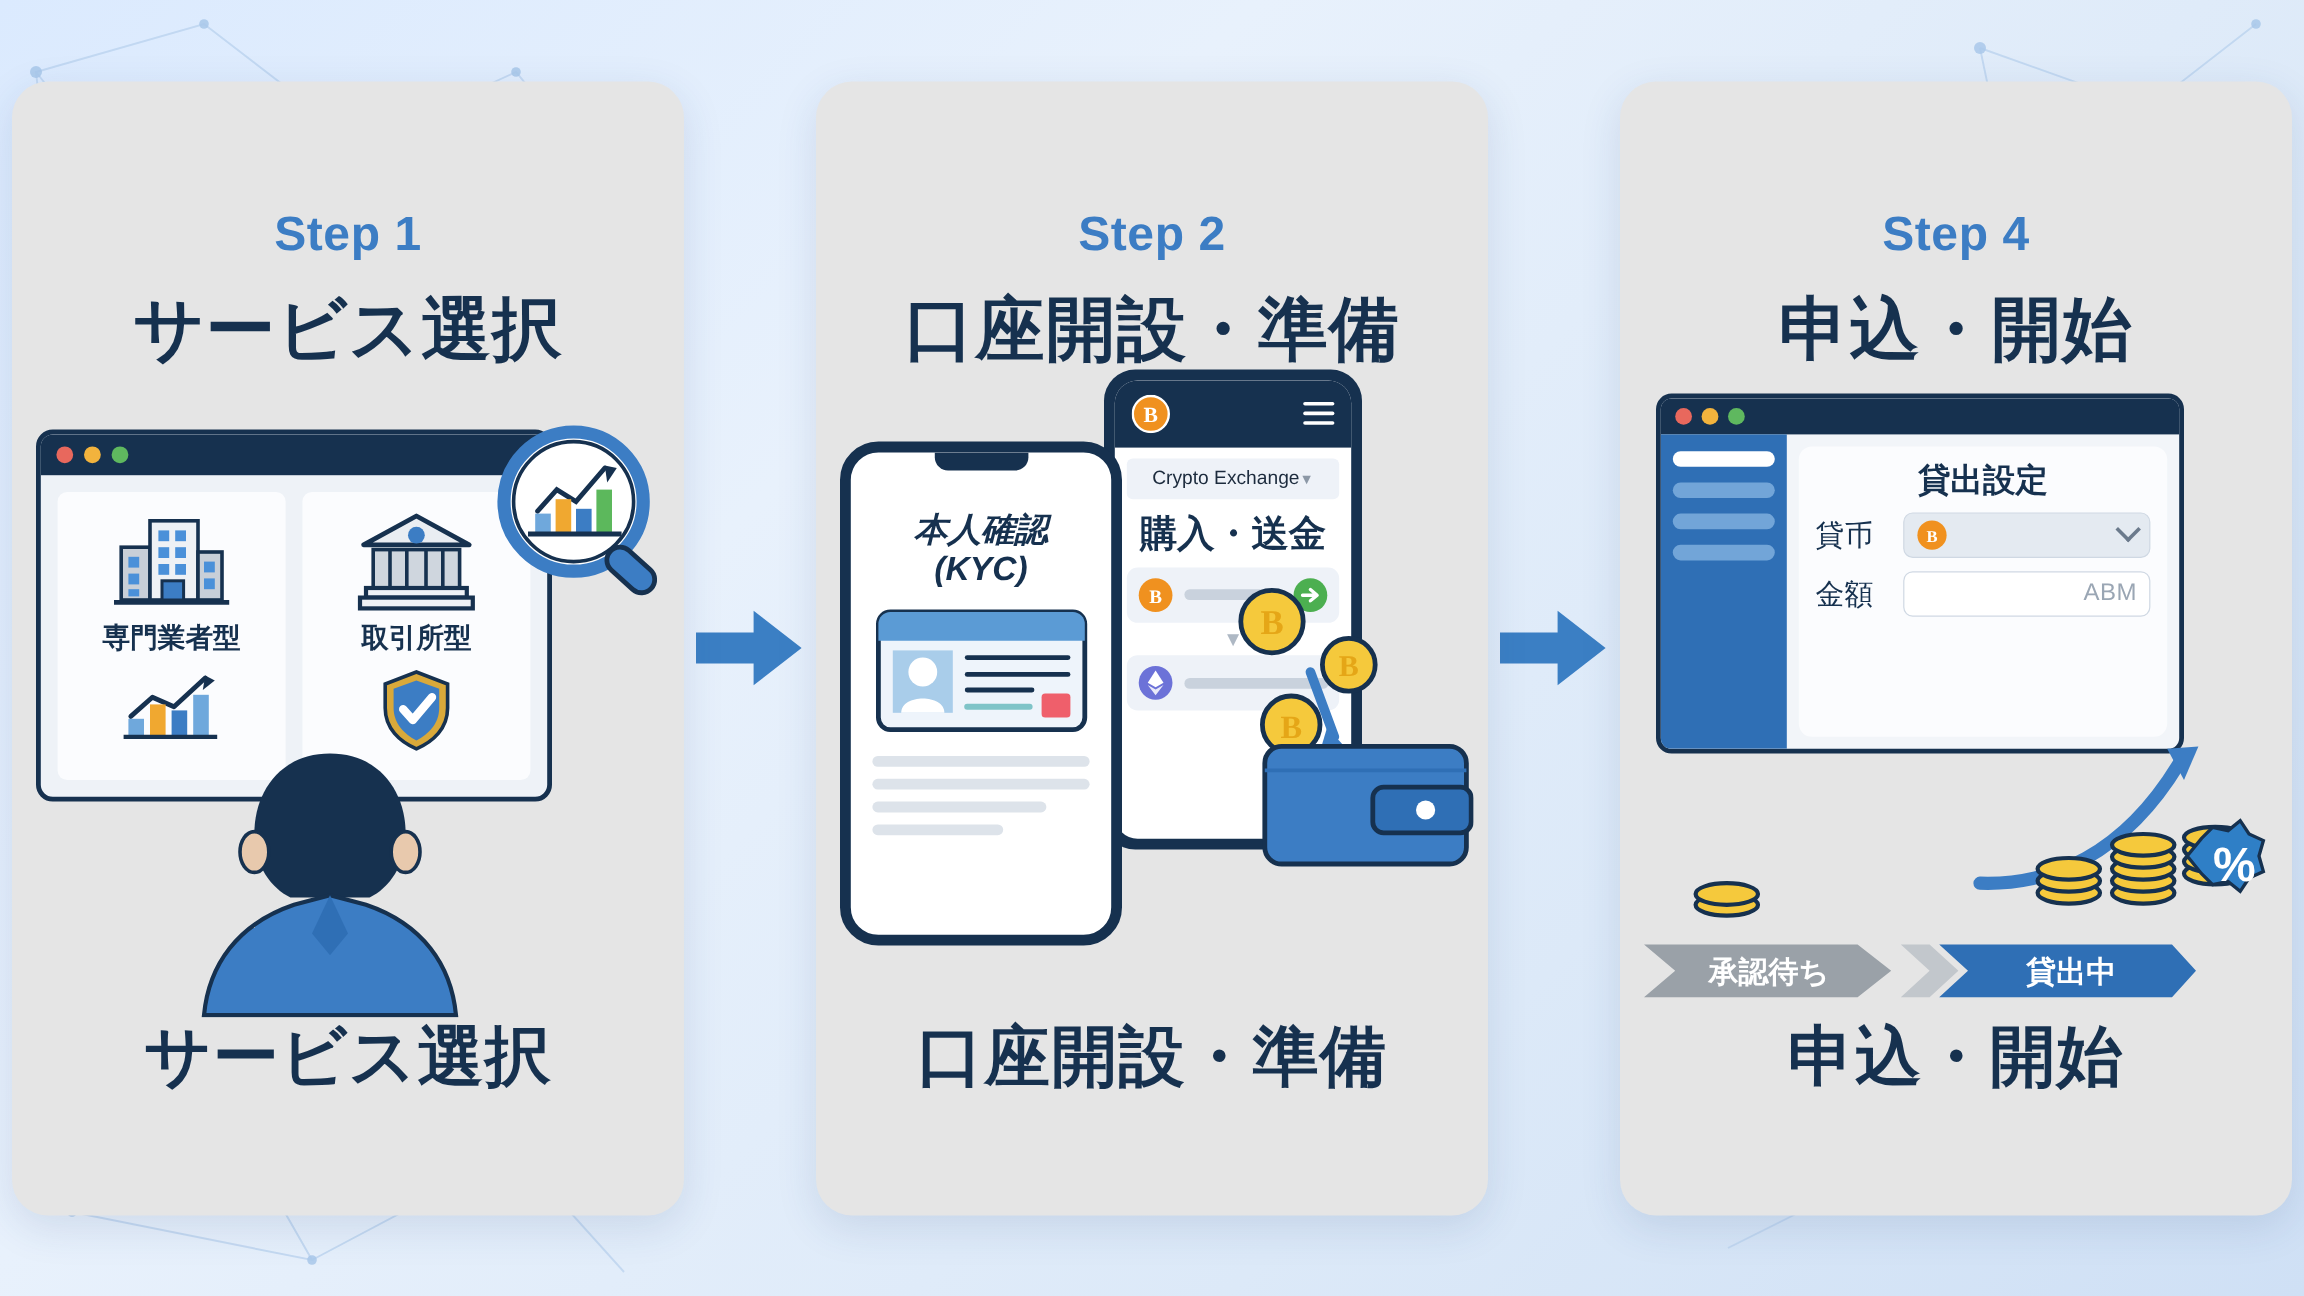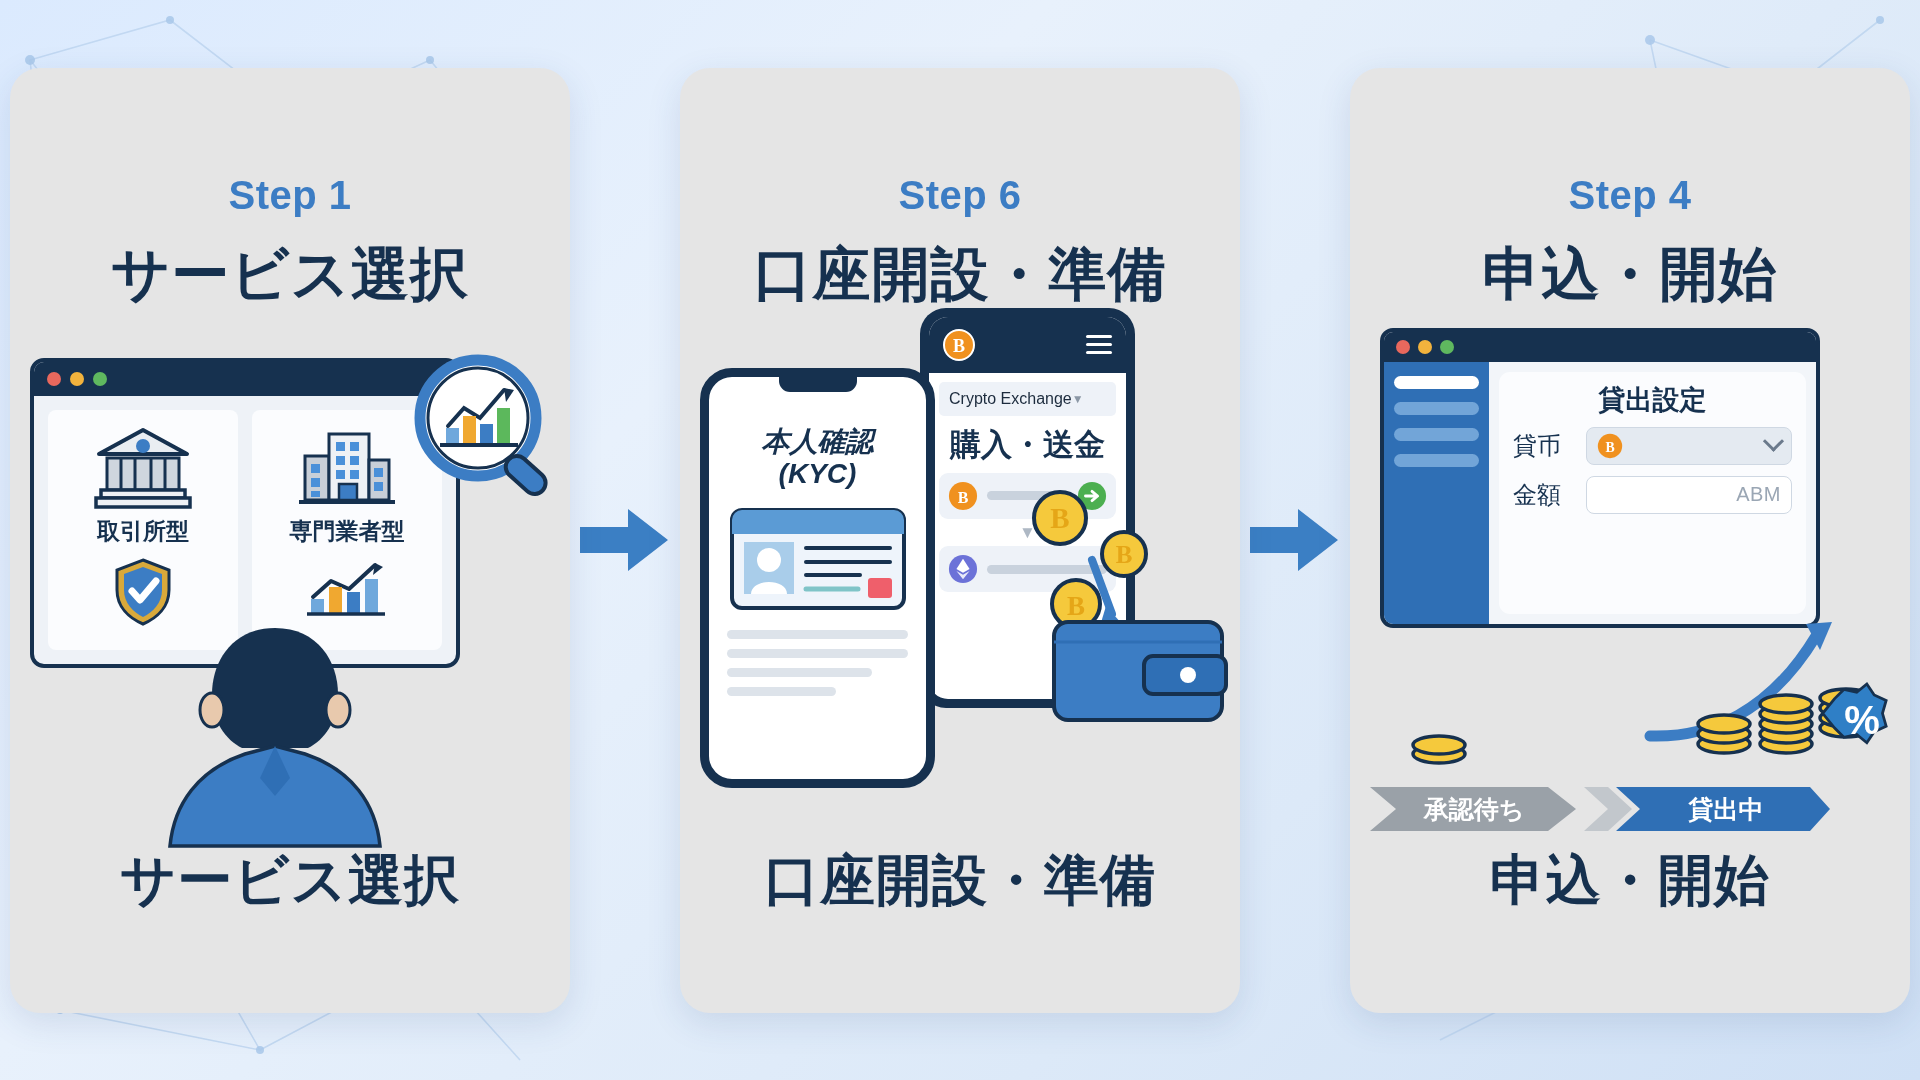--- a/index.html
+++ b/index.html
@@ -45,21 +45,21 @@
   .person { position:absolute; left:130px; top:280px; width:270px; height:230px; }
 
   
   .phone-back { position:absolute; left:240px; top:0px; width:215px; height:400px;
                 background:#16314f; border-radius:26px; padding:9px; }
   .phone-back-screen { width:100%; height:100%; background:#fff; border-radius:19px; overflow:hidden; }
   .ph-top { height:56px; background:#16314f; display:flex; align-items:center;
             justify-content:space-between; padding:0 14px; }
   .burger span { display:block; width:26px; height:3.4px; background:#fff; margin:4.6px 0; border-radius:2px; }
   .select-box { margin:9px 10px 0; background:#eef2f8; border-radius:5px; height:34px;
-                display:flex; align-items:center; justify-content:flex-start; padding:0 10px;
+                display:flex; align-items:center; justify-content:center; padding:0 10px;
                 font-size:16px; color:#1c2b3d; }
   .ph-heading { text-align:center; font-size:31px; font-weight:bold; color:#16314f; margin:8px 0 4px; white-space:nowrap; }
   .coin-row { margin:7px 10px; background:#eef2f8; border-radius:9px; height:46px;
               display:flex; align-items:center; gap:9px; padding:0 9px; }
   .bar-ph { flex:1; height:9px; background:#c9d2dd; border-radius:5px; }
 
   .phone-front { position:absolute; left:20px; top:60px; width:235px; height:420px;
                  background:#fff; border:9px solid #16314f; border-radius:32px; overflow:hidden;font-style:italic; }
   .notch { width:78px; height:15px; background:#16314f; border-radius:0 0 11px 11px; margin:0 auto; }
   .kyc-title { text-align:center; font-size:28px; font-weight:bold; color:#16314f; line-height:1.15; margin-top:34px; }
@@ -148,42 +148,20 @@
       <div class="win">
         <div class="win-bar">
           <span class="dot" style="background:#e8685d"></span>
           <span class="dot" style="background:#f2b33d"></span>
           <span class="dot" style="background:#5fb85f"></span>
         </div>
         <div class="win-body">
 
           <div class="tile">
             <svg width="100" height="86" viewBox="0 0 100 86">
-              <polygon points="50,6 94,30 6,30" fill="#e9edf2" stroke="#16314f" stroke-width="4" stroke-linejoin="round"></polygon>
-              <circle cx="50" cy="22" r="7" fill="#3c7dc4"></circle>
-              <rect x="14" y="34" width="72" height="32" fill="#cfd6de" stroke="#16314f" stroke-width="3"></rect>
-              <g stroke="#16314f" stroke-width="3">
-                  <line x1="28" y1="34" x2="28" y2="66"></line>
-                  <line x1="42" y1="34" x2="42" y2="66"></line>
-                  <line x1="58" y1="34" x2="58" y2="66"></line>
-                  <line x1="72" y1="34" x2="72" y2="66"></line>
-                </g>
-              <rect x="8" y="66" width="84" height="8" fill="#eef1f5" stroke="#16314f" stroke-width="3.5"></rect>
-              <rect x="3" y="74" width="94" height="9" fill="#eef1f5" stroke="#16314f" stroke-width="3.5"></rect>
-            </svg>
-            <span class="tile-label">取引所型</span>
-            <svg width="62" height="70" viewBox="0 0 62 70" style="margin-top:4px">
-              <path d="M31 3 L57 13 V33 C57 50 45 61 31 67 C17 61 5 50 5 33 V13 Z" fill="#d9a93a" stroke="#16314f" stroke-width="3"></path>
-              <path d="M31 10 L50 17 V33 C50 46 41 55 31 60 C21 55 12 46 12 33 V17 Z" fill="#3c7dc4"></path>
-              <path d="M20 34 L28 43 L44 24" fill="none" stroke="#fff" stroke-width="7" stroke-linecap="round" stroke-linejoin="round"></path>
-            </svg>
-          </div>
-
-          <div class="tile">
-            <svg width="100" height="86" viewBox="0 0 100 86">
               <rect x="8" y="32" width="24" height="44" fill="#c8cfd8" stroke="#16314f" stroke-width="3"></rect>
               <rect x="32" y="10" width="40" height="66" fill="#eef1f5" stroke="#16314f" stroke-width="3"></rect>
               <rect x="72" y="36" width="20" height="40" fill="#c8cfd8" stroke="#16314f" stroke-width="3"></rect>
               <g fill="#4a90d9">
                 <rect x="14" y="40" width="9" height="9"></rect>
                   <rect x="14" y="54" width="9" height="9"></rect>
                   <rect x="14" y="67" width="9" height="6"></rect>
                 <rect x="39" y="18" width="9" height="9"></rect>
                   <rect x="53" y="18" width="9" height="9"></rect>
                 <rect x="39" y="32" width="9" height="9"></rect>
@@ -200,20 +178,42 @@
             <svg width="84" height="62" viewBox="0 0 84 62" style="margin-top:6px">
               <polyline points="8,38 26,22 44,30 70,6" fill="none" stroke="#16314f" stroke-width="4" stroke-linecap="round" stroke-linejoin="round"></polyline>
               <polygon points="70,4 78,8 68,16" fill="#16314f"></polygon>
               <rect x="6" y="40" width="13" height="14" fill="#6fa8dc"></rect>
               <rect x="24" y="28" width="13" height="26" fill="#f0a830"></rect>
               <rect x="42" y="33" width="13" height="21" fill="#3c7dc4"></rect>
               <rect x="60" y="20" width="13" height="34" fill="#6fa8dc"></rect>
               <line x1="2" y1="55" x2="80" y2="55" stroke="#16314f" stroke-width="3.5"></line>
             </svg>
           </div>
+
+          <div class="tile">
+            <svg width="100" height="86" viewBox="0 0 100 86">
+              <polygon points="50,6 94,30 6,30" fill="#e9edf2" stroke="#16314f" stroke-width="4" stroke-linejoin="round"></polygon>
+              <circle cx="50" cy="22" r="7" fill="#3c7dc4"></circle>
+              <rect x="14" y="34" width="72" height="32" fill="#cfd6de" stroke="#16314f" stroke-width="3"></rect>
+              <g stroke="#16314f" stroke-width="3">
+                  <line x1="28" y1="34" x2="28" y2="66"></line>
+                  <line x1="42" y1="34" x2="42" y2="66"></line>
+                  <line x1="58" y1="34" x2="58" y2="66"></line>
+                  <line x1="72" y1="34" x2="72" y2="66"></line>
+                </g>
+              <rect x="8" y="66" width="84" height="8" fill="#eef1f5" stroke="#16314f" stroke-width="3.5"></rect>
+              <rect x="3" y="74" width="94" height="9" fill="#eef1f5" stroke="#16314f" stroke-width="3.5"></rect>
+            </svg>
+            <span class="tile-label">取引所型</span>
+            <svg width="62" height="70" viewBox="0 0 62 70" style="margin-top:4px">
+              <path d="M31 3 L57 13 V33 C57 50 45 61 31 67 C17 61 5 50 5 33 V13 Z" fill="#d9a93a" stroke="#16314f" stroke-width="3"></path>
+              <path d="M31 10 L50 17 V33 C50 46 41 55 31 60 C21 55 12 46 12 33 V17 Z" fill="#3c7dc4"></path>
+              <path d="M20 34 L28 43 L44 24" fill="none" stroke="#fff" stroke-width="7" stroke-linecap="round" stroke-linejoin="round"></path>
+            </svg>
+          </div>
         </div>
       </div>
 
       <svg class="magnifier" viewBox="0 0 170 170">
         <circle cx="78" cy="70" r="58" fill="#fff" stroke="#3c7dc4" stroke-width="11"></circle>
         <circle cx="78" cy="70" r="50" fill="none" stroke="#16314f" stroke-width="3"></circle>
         <polyline points="48,78 64,60 80,70 104,42" fill="none" stroke="#16314f" stroke-width="4" stroke-linecap="round"></polyline>
         <polygon points="104,40 114,42 106,54" fill="#16314f"></polygon>
         <rect x="46" y="80" width="13" height="16" fill="#6fa8dc"></rect>
         <rect x="63" y="68" width="13" height="28" fill="#f0a830"></rect>
@@ -235,21 +235,21 @@
     <div class="step-footer">サービス選択</div>
   </section>
 
   <div class="arrow-gap">
     <svg width="90" height="70" viewBox="0 0 90 70">
       <polygon points="0,22 48,22 48,4 88,35 48,66 48,48 0,48" fill="#3b7fc4"></polygon>
     </svg>
   </div>
 
   <section class="card">
-    <div class="step-kicker">Step 6</div>
+    <div class="step-kicker">Step 2</div>
     <div class="step-title">口座開設・準備</div>
 
     <div class="art" style="top:240px">
 
       <div class="phone-back">
         <div class="phone-back-screen">
           <div class="ph-top">
             <svg width="32" height="32" viewBox="0 0 32 32">
               <circle cx="16" cy="16" r="15" fill="#f0911f" stroke="#fff" stroke-width="2"></circle>
               <text x="16" y="23" text-anchor="middle" font-size="18" font-weight="bold" fill="#fff" font-family="'Liberation Serif',serif">B</text>

